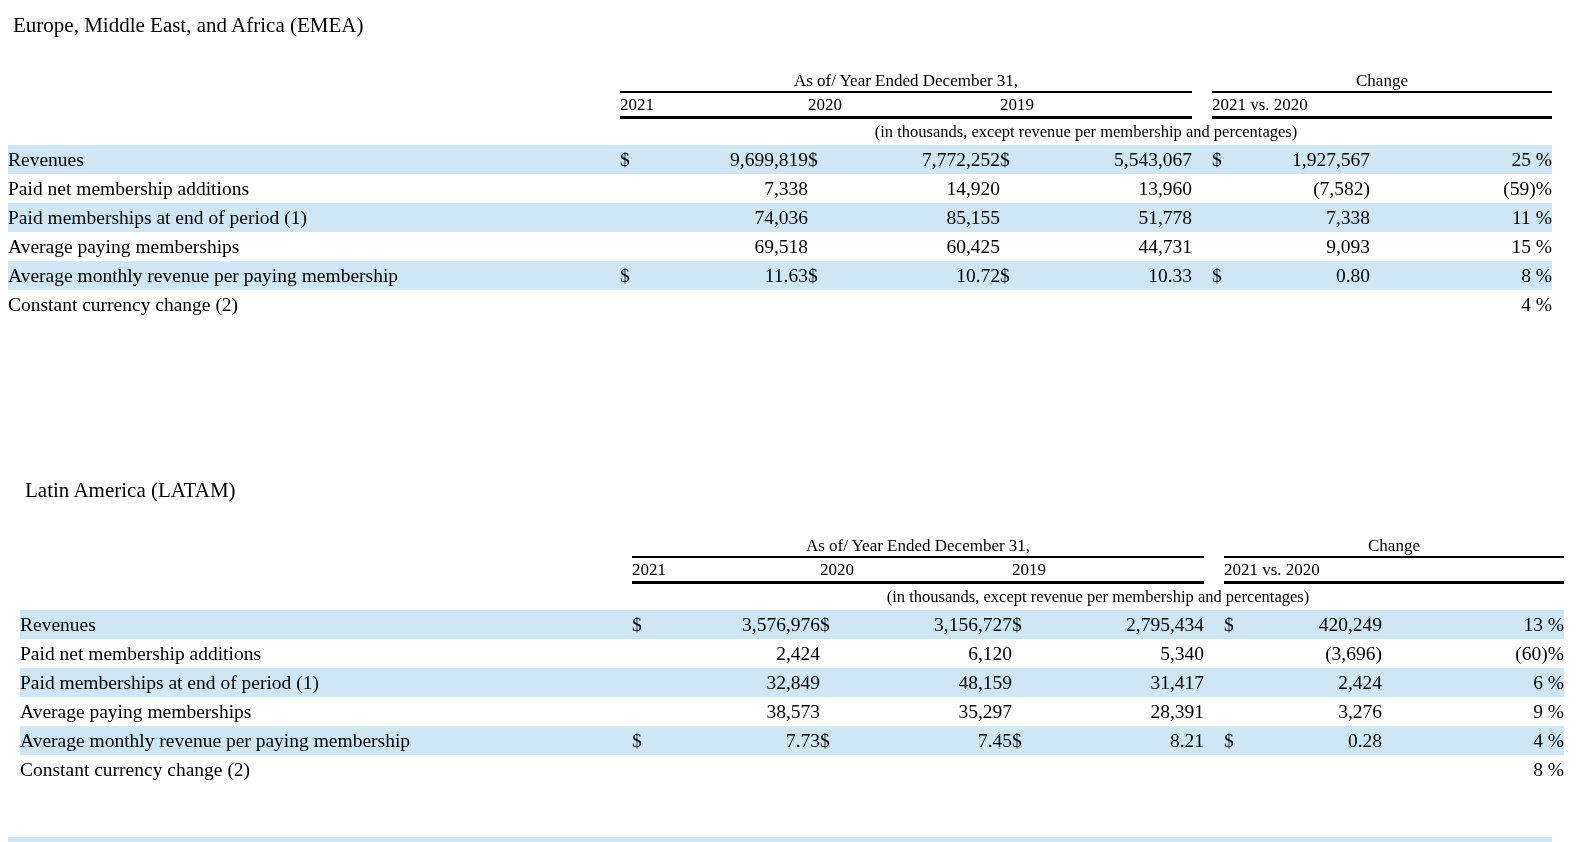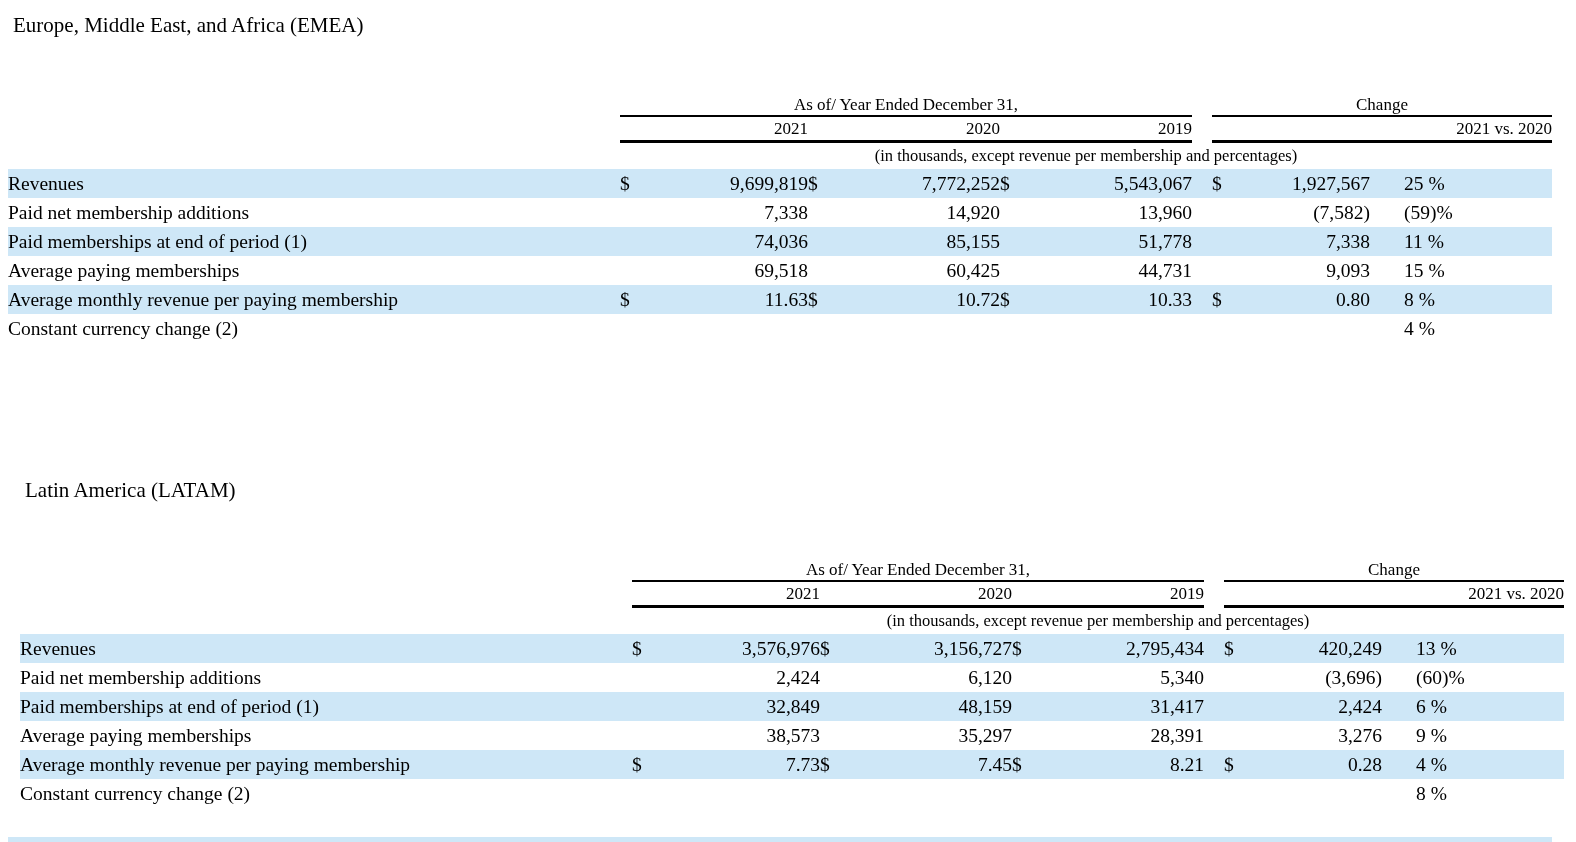--- a/index.html
+++ b/index.html
@@ -12,45 +12,45 @@
   .section { position:absolute; left:0; width:1576px; }
   .section.emea  { top:13px; }
   .section.latam { top:478px;padding-left:12px; }
 
   .section-title {
     margin:0 0 0 13px; font-size:21px; font-weight:normal; line-height:24px;
   }
 
   table.fin {
     border-collapse:collapse; table-layout:fixed;
-    width:1544px; margin-left:8px; margin-top:56px;
+    width:1544px; margin-left:8px; margin-top:32px;
   }
   table.fin th, table.fin td { font-weight:normal; padding:0; }
 
   
   th.grp {
     font-size:17px; text-align:center; vertical-align:bottom;
     height:22px; padding-bottom:2px; border-bottom:2px solid #000;
   }
   th.yr {
-    font-size:17px; text-align:right; vertical-align:middle;
+    font-size:17px; text-align:left; vertical-align:middle;
     height:23px; border-bottom:3px solid #000;
   }
   td.note-cell {
     font-size:16.5px; text-align:center; vertical-align:middle; height:26px;font-family:Liberation Serif, serif;
   }
   td.hdr-spacer, td.gap-h { border:none; }
 
   
   tbody td { height:29px; vertical-align:middle; font-size:19.5px; }
   td.label { text-align:left; padding-left:4px; }
   td.d     { text-align:left; padding-left:15px; }
   td.v     { text-align:right; padding-right:20px; }
   td.v.vc  { padding-right:34px; }
-  td.p     { text-align:left; padding-right:18px; }
+  td.p     { text-align:right; padding-right:18px; }
   tr.hl td { background:#cee7f7; }
 
   .bottom-strip {
     position:absolute; left:8px; bottom:0; width:1544px; height:5px;
     background:#cee7f7;
   }
 </style>
 </head>
 <body>
 

